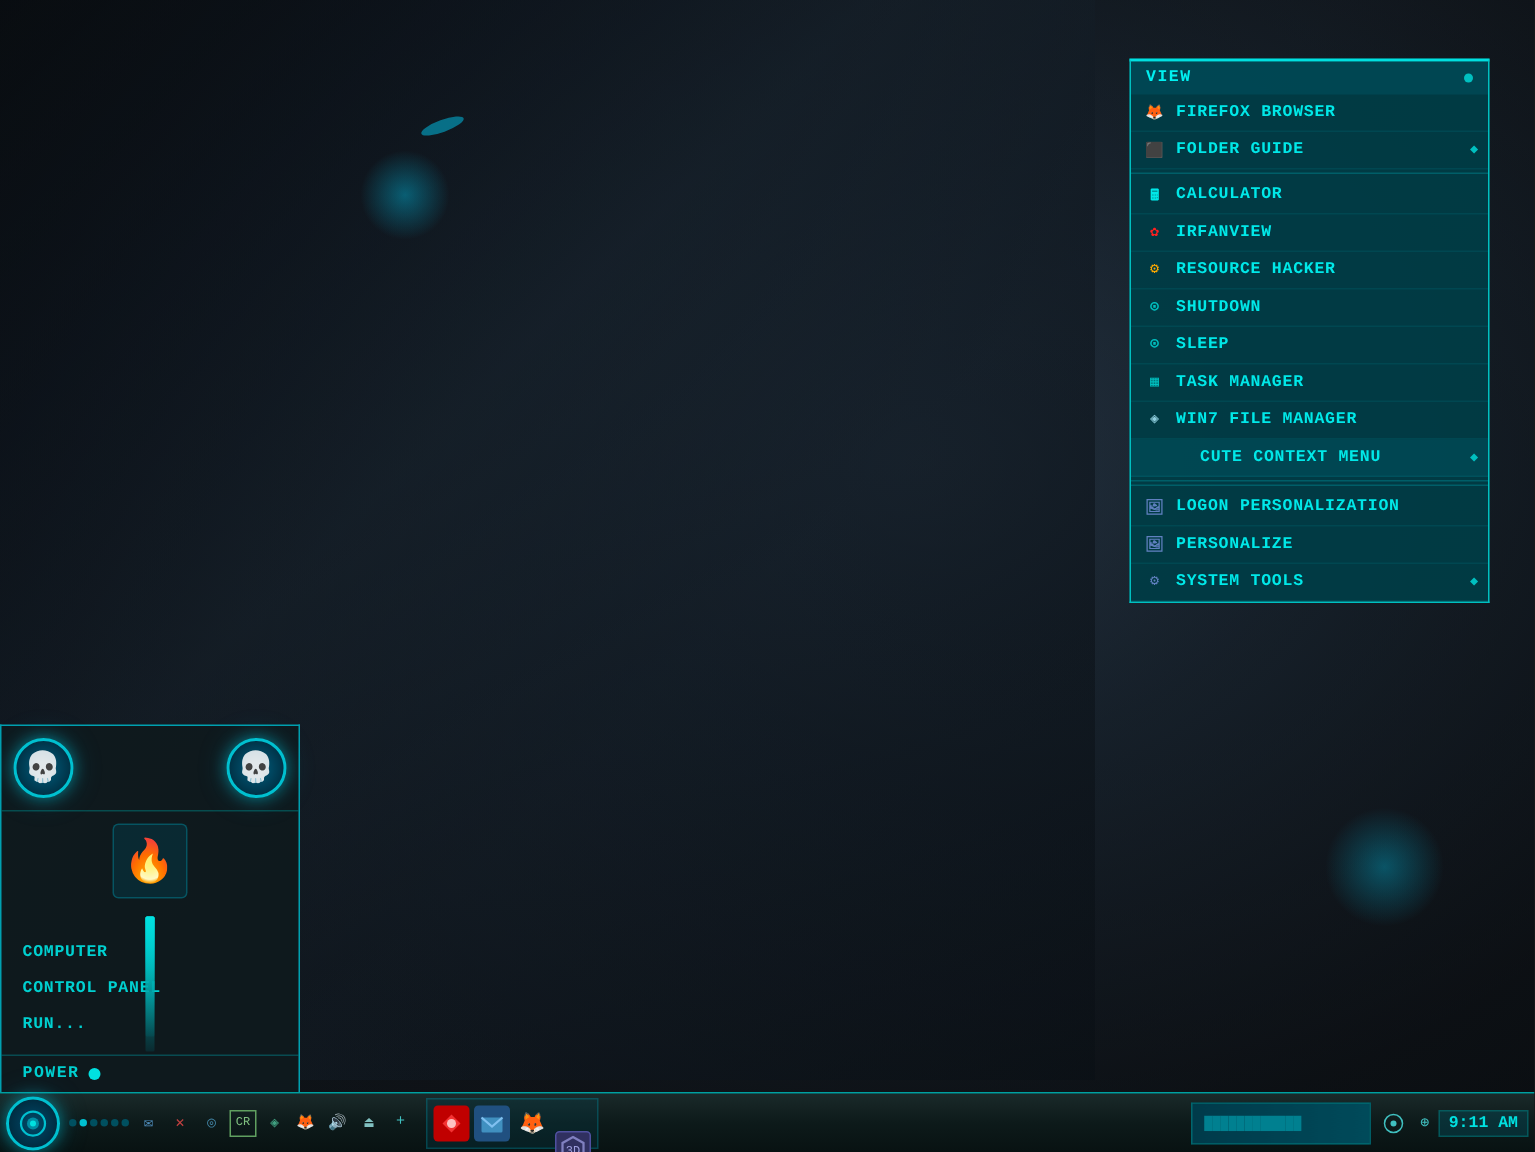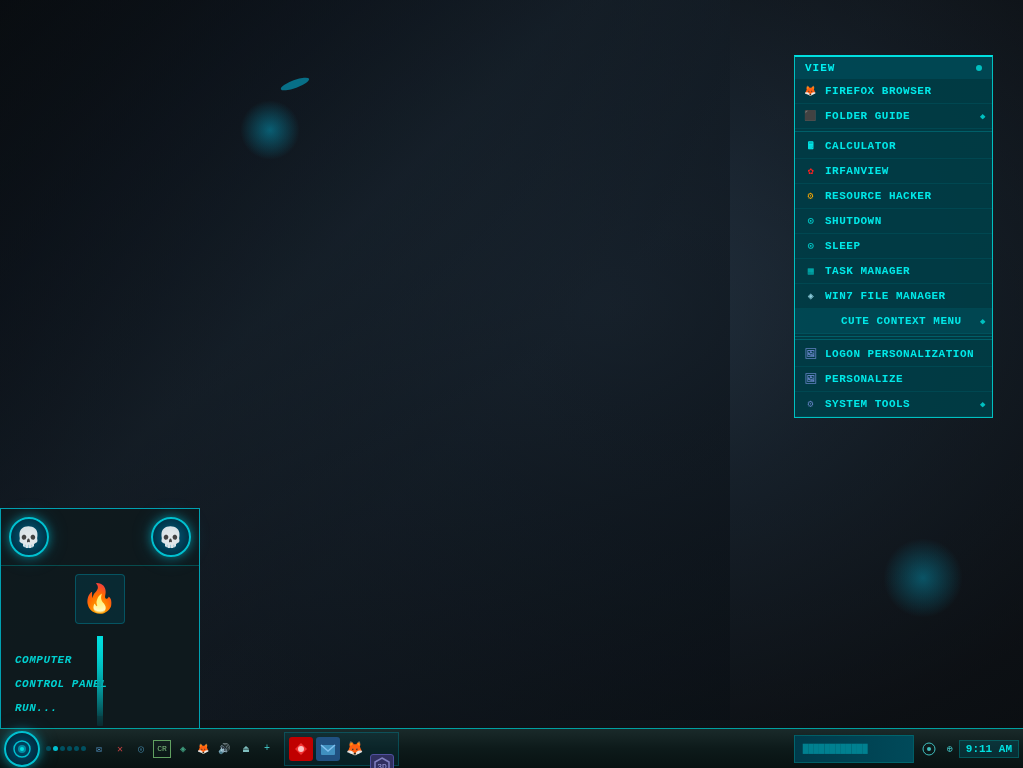--- a/index.html
+++ b/index.html
@@ -115,23 +115,23 @@
       display: flex;
       align-items: center;
       justify-content: center;
       font-size: 14px;
       cursor: pointer;
     }
 
     
     #context-menu {
       position: absolute;
-      top: 55px;
+      top: 39px;
       right: 30px;
-      width: 199px;
+      width: 240px;
       background: rgba(0, 60, 70, 0.95);
       border: 1px solid #00c0c0;
       border-top: 2px solid #00e0e0;
       z-index: 50;
     }
 
     .menu-item {
       display: flex;
       align-items: center;
       padding: 4px 10px 4px 8px;
@@ -251,21 +251,20 @@
 
     .start-bars {
       display: flex;
       gap: 4px;
       padding: 4px 8px;
       justify-content: center;
     }
 
     .start-links {
       padding: 8px 0;
-      font-style: italic;
     }
 
     .start-link {
       padding: 6px 14px;
       color: #00d0d0;
       font-size: 11px;
       font-family: 'Courier New', monospace;
       font-weight: bold;
       letter-spacing: 0.5px;
       text-transform: uppercase;
@@ -456,20 +455,24 @@
     <div class="vert-bar" style="height:90px;"></div>
     <div class="vert-bar" style="height:50px;opacity:0.5;"></div>
   </div>
 
   <div class="start-links">
     <span class="start-link">COMPUTER</span>
     <span class="start-link">CONTROL PANEL</span>
     <span class="start-link">RUN...</span>
   </div>
 
+  <div class="start-power">
+    <span>POWER</span>
+    <div class="power-dot"></div>
+  </div>
 </div>
 
 <div id="taskbar">
 
   <div class="taskbar-start cyan-glow">
     <svg width="20" height="20" viewBox="0 0 20 20">
       <circle cx="10" cy="10" r="8" fill="none" stroke="#00c0d0" stroke-width="1.5"></circle>
       <circle cx="10" cy="10" r="4" fill="#00c0d0" opacity="0.6"></circle>
       <circle cx="10" cy="10" r="2" fill="#00e0e0"></circle>
     </svg>

